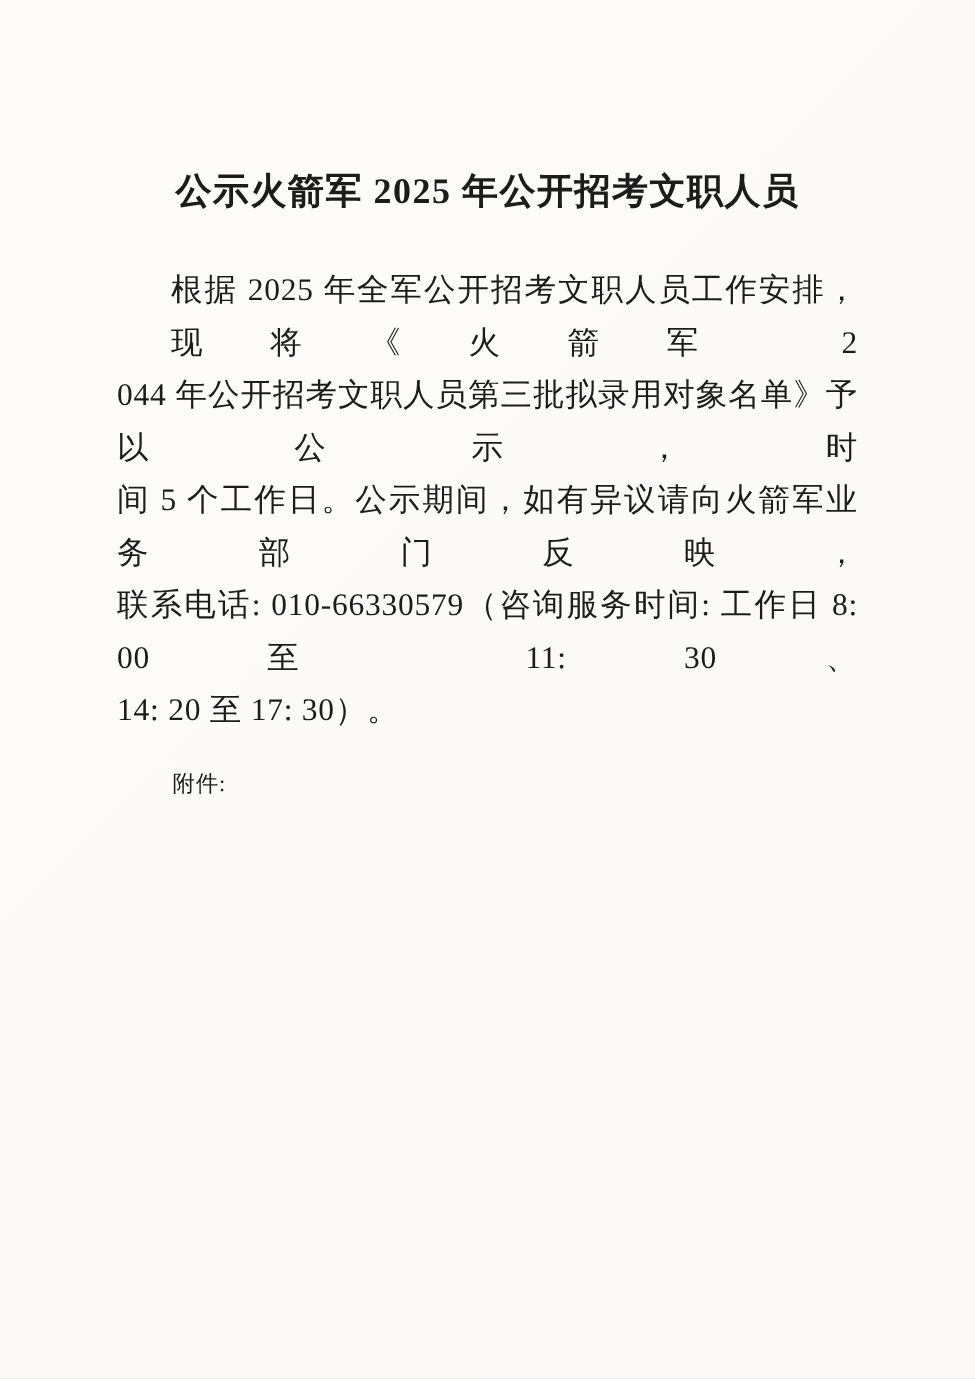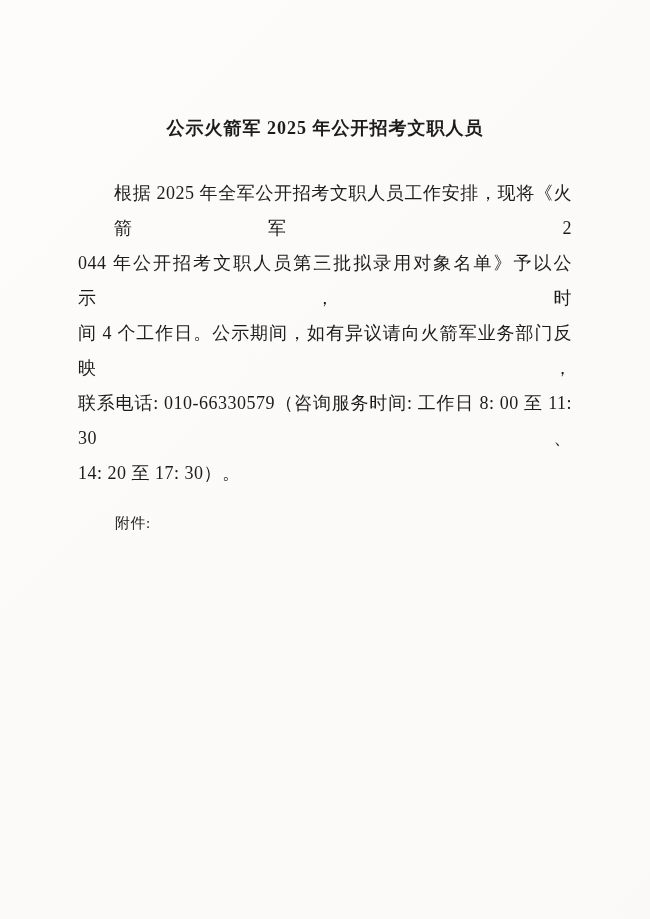--- a/index.html
+++ b/index.html
@@ -14,29 +14,29 @@
     margin: 0 auto;
     background: linear-gradient(135deg, #fdfcfb 0%, #fbfaf8 55%, #faf9f7 100%);
     color: #1c1c1c;
     font-family: "Liberation Serif", "DejaVu Serif", serif;
     overflow: hidden;
     box-sizing: border-box;
   }
   .doc-title {
     margin: 112px 40px 0 40px;
     text-align: center;
-    font-size: 18px;
+    font-size: 24px;
     line-height: 33px;
     font-weight: bold;
     letter-spacing: 1px;
   }
   .doc-body {
     margin: 31px 78px 0 78px;
     width: 494px;
-    font-size: 18px;
+    font-size: 21px;
     line-height: 35px;
     letter-spacing: 0.5px;
   }
   .doc-body .line {
     text-align: justify;
   }
   .doc-body .line.justify-force {
     text-align: justify;
     text-align-last: justify;
   }
@@ -65,21 +65,21 @@
 
 <div class="paper">
 
   <div class="doc-title">
     <div>公示火箭军 2025 年公开招考文职人员</div>
   </div>
 
   <div class="doc-body">
     <div class="line first justify-force">根据 2025 年全军公开招考文职人员工作安排，现将《火箭军 2</div>
     <div class="line justify-force">044 年公开招考文职人员第三批拟录用对象名单》予以公示，时</div>
-    <div class="line justify-force">间 4 个工作日。公示期间，如有异议请向火箭军业务部门反映，</div>
+    <div class="line justify-force">间 5 个工作日。公示期间，如有异议请向火箭军业务部门反映，</div>
     <div class="line justify-force">联系电话: 010-66330579（咨询服务时间: 工作日 8: 00 至 11: 30、</div>
     <div class="line">14: 20 至 17: 30）。</div>
   </div>
 
   <div class="attachment">
     <span class="att-label">附件:</span>
   </div>
 
 </div>
 

